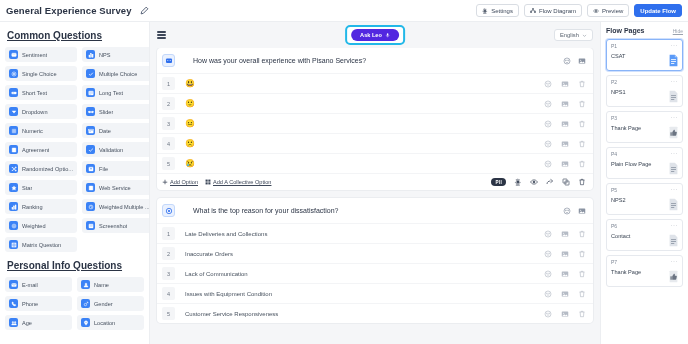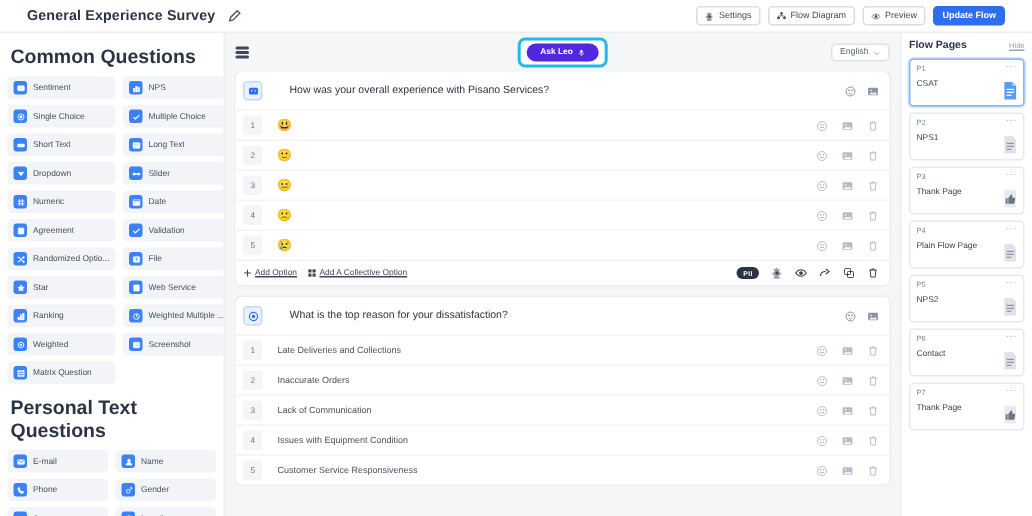--- a/index.html
+++ b/index.html
@@ -9,21 +9,21 @@
     background: #ffffff;
     overflow: hidden;
   }
   .app { width: 688px; height: 344px; display: flex; flex-direction: column; background: #f5f6f8; }
 
   
   .topbar {
     height: 22px; flex: 0 0 22px;
     background: #ffffff;
     display: flex; align-items: center;
-    padding: 0 18px;
+    padding: 0 6px;
     border-bottom: 1px solid #eceef1;
   }
   .app-title { font-size: 9.5px; color: #2b3445; font-weight: 600; letter-spacing: .1px; }
   .edit-pencil { margin-left: 8px; width: 9px; height: 9px; color: #47546b; display:flex; align-items:center; }
   .topbar-spacer { flex: 1; }
   .tb-actions { display: flex; align-items: center; gap: 5px; }
   .tb-btn {
     display: flex; align-items: center; gap: 3px;
     height: 13px; padding: 0 5px;
     border: 1px solid #d9dde3; border-radius: 3px;
@@ -36,21 +36,21 @@
   .body { flex: 1; display: flex; min-height: 0; }
 
   
   .leftpanel {
     width: 150px; flex: 0 0 150px;
     background: #ffffff;
     border-right: 1px solid #eceef1;
     padding: 6px 5px 0 5px;
     overflow: hidden;
   }
-  .section-title { font-size: 13px; color: #2b3445; font-weight: 600; margin: 2px 0 6px 2px; }
+  .section-title { font-size: 10px; color: #2b3445; font-weight: 600; margin: 2px 0 6px 2px; text-decoration: underline; }
   .qgrid { display: grid; grid-template-columns: 1fr 1fr; gap: 4px 5px; }
   .qchip {
     display: flex; align-items: center; gap: 4px;
     height: 15px; padding: 0 4px;
     background: #f2f4f7; border-radius: 3px;
   }
   .qchip-ic {
     width: 9px; height: 9px; flex: 0 0 9px;
     background: #3b82f6; border-radius: 2px;
     display: flex; align-items: center; justify-content: center;
@@ -409,21 +409,21 @@
             <div class="qchip-ic">
               <svg viewBox="0 0 16 16">
                 <rect x="2.5" y="2.5" width="11" height="11" fill="#fff"></rect>
                 <path d="M6.2 2.5v11M9.8 2.5v11M2.5 6.2h11M2.5 9.8h11" stroke="#3b82f6" stroke-width="1"></path>
               </svg>
             </div>
             <div class="qchip-lb">Matrix Question</div>
           </div>
       </div>
 
-      <div class="section-title" style="margin-top:8px">Personal Text Questions</div>
+      <div class="section-title" style="margin-top:8px">Personal Info Questions</div>
       <div class="qgrid">
         <div class="qchip">
             <div class="qchip-ic">
               <svg viewBox="0 0 16 16">
                 <rect x="2" y="4" width="12" height="8" rx="1" fill="#fff"></rect>
                 <path d="M2.6 4.6L8 8.8l5.4-4.2" stroke="#3b82f6" stroke-width="1.3" fill="none"></path>
               </svg>
             </div>
             <div class="qchip-lb">E-mail</div>
           </div>

